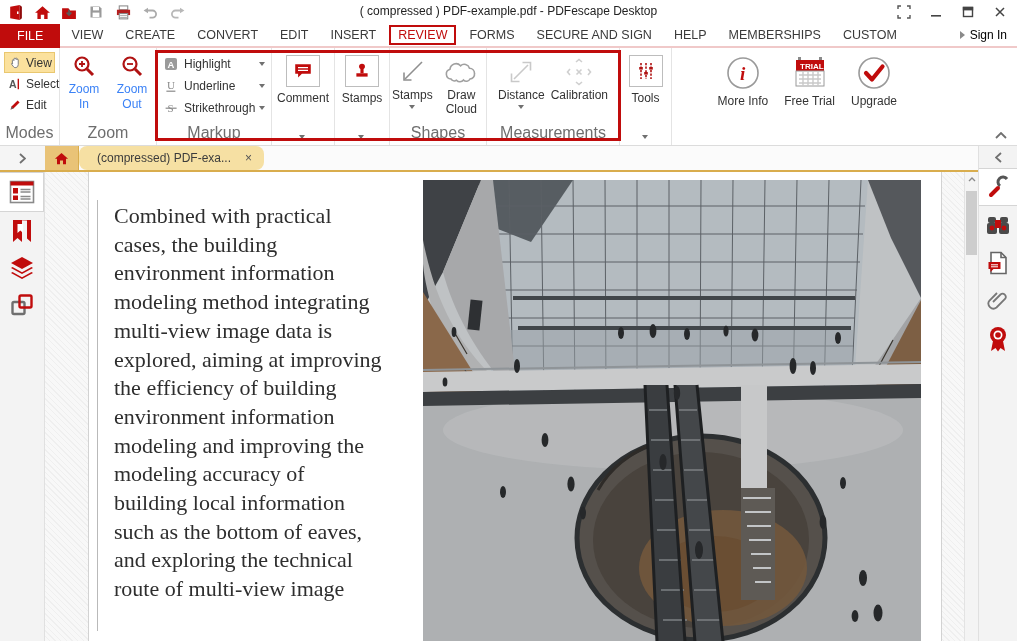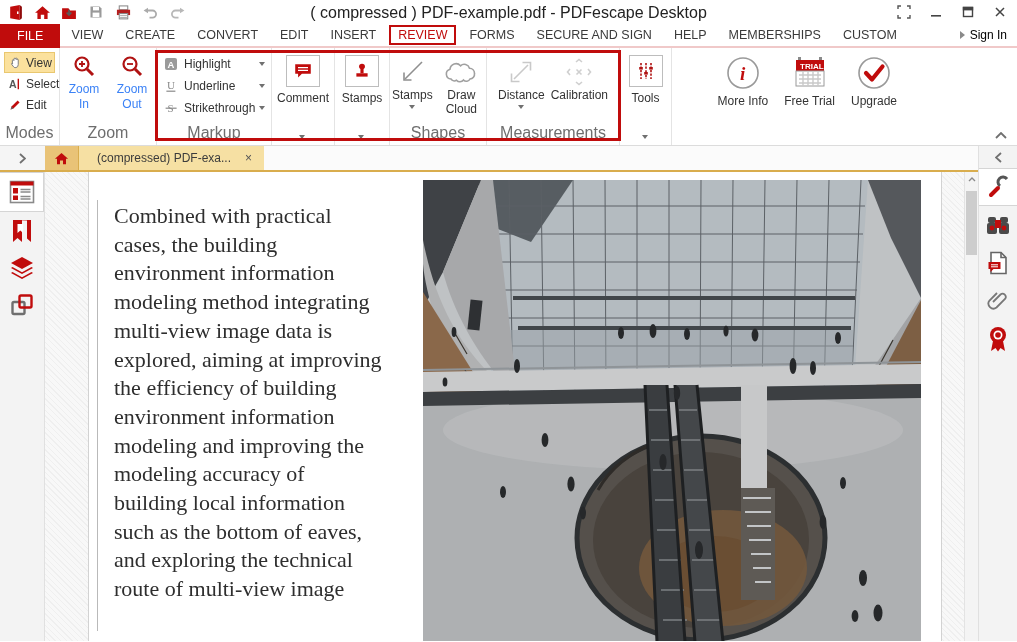--- a/index.html
+++ b/index.html
@@ -5,21 +5,21 @@
   * { margin:0; padding:0; box-sizing:border-box; }
   html,body { width:1017px; height:642px; overflow:hidden; background:#fff;
     font-family:"Liberation Sans", sans-serif; }
   svg { display:block; }
 
   
   #titlebar { height:24px; position:relative; background:#fff; }
   .tb-icons { position:absolute; left:6px; top:3px; display:flex; gap:9px; align-items:center; }
   .tb-icons .ic { width:18px; height:18px; display:flex; align-items:center; justify-content:center; cursor:default; }
   #window-title { position:absolute; left:0; right:0; top:4px; text-align:center;
-    font-size:16px; color:#222; }
+    font-size:12px; color:#222; }
   .win-ctrls { position:absolute; right:4px; top:2px; display:flex; gap:6px; }
   .win-ctrls .ic { width:26px; height:19px; display:flex; align-items:center; justify-content:center; }
 
   
   #menubar { height:24px; display:flex; align-items:stretch; background:#fff;
     border-bottom:2px solid #f0c9c9; position:relative; }
   .menu-item { display:flex; align-items:center; padding:0 11px; font-size:12.5px; color:#3a3a3a; cursor:default; }
   .menu-item.file { background:#c00c0c; color:#fff; padding:0 17px; margin-bottom:-2px; }
   .menu-item.boxed { border:2px solid #c00c0c; color:#c00c0c; padding:0 7px; margin:1px 2px; }
   #signin { position:absolute; right:10px; top:0; bottom:0; display:flex; align-items:center; gap:5px; }
@@ -70,21 +70,21 @@
   #review-red-box { position:absolute; left:155px; top:2px; width:466px; height:91px;
     border:3px solid #c00c0c; pointer-events:none; z-index:5; }
 
   
   #content { display:grid; grid-template-columns:1fr 39px; grid-template-rows:26px 1fr; height:495px; }
   
   #tabstrip { grid-column:1; grid-row:1; background:#fbfbfb; border-bottom:2px solid #d9ad4e;
     display:flex; align-items:stretch; }
   #panel-expand-left { width:45px; display:flex; align-items:center; justify-content:center; background:#f5f5f5; }
   .tab-home { width:34px; background:#e9c377; display:flex; align-items:center; justify-content:center; border-right:1px solid #d9ad4e; }
-  .tab-doc { background:#f6e0a3; display:flex; align-items:center; gap:14px; padding:0 12px 0 18px; font-size:12px; color:#3c3c3c; }
+  .tab-doc { background:#f6e0a3; display:flex; align-items:center; gap:14px; padding:0 12px 0 18px; font-size:12px; color:#3c3c3c;border-radius:8px; }
   .tab-doc .close { color:#555; font-size:12px; }
   
   #rightbar { grid-column:2; grid-row:1 / span 2; background:#f3f3f3; border-left:1px solid #e0e0e0;
     display:flex; flex-direction:column; align-items:center; }
   #rightbar .collapse { height:22px; display:flex; align-items:center; justify-content:center; width:100%; }
   .rb-item { width:100%; height:38px; display:flex; align-items:center; justify-content:center; }
   .rb-item.selected { background:#fff; border-top:1px solid #d5d5d5; border-bottom:1px solid #d5d5d5; }
   
   #mainrow { grid-column:1; grid-row:2; display:flex; min-height:0; }
   #leftbar { width:45px; background:#f3f3f3; border-right:1px solid #e0e0e0;

